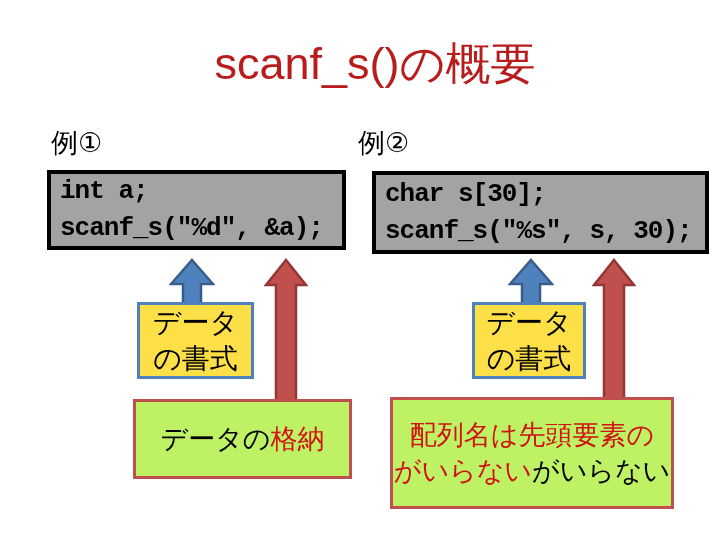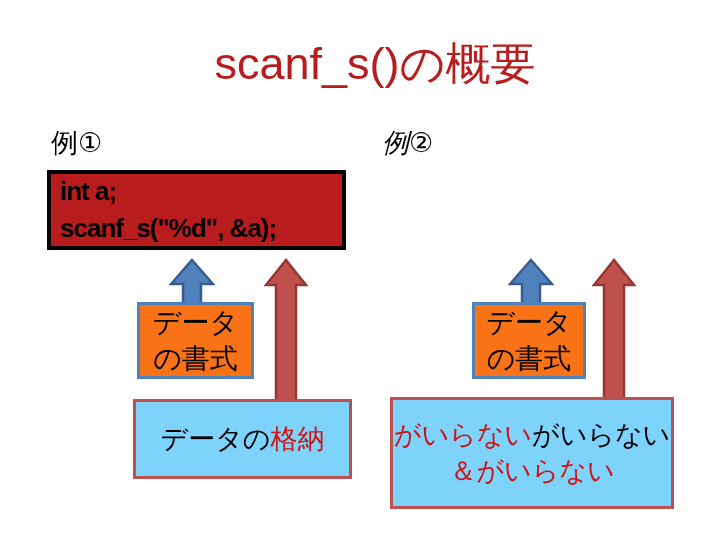--- a/index.html
+++ b/index.html
@@ -17,58 +17,58 @@
     font-size:45px;line-height:56px;
     font-weight:500;
     letter-spacing:0px;
     color:#b91c1c;
   }
   .ex-label{
     position:absolute;
     font-size:27px;line-height:30px;font-weight:500;
   }
   .ex1-label{left:51px;top:128px;}
-  .ex2-label{left:382px;top:128px;font-style:italic;}
+  .ex2-label{left:358px;top:128px;}
 
   .code-box{
     position:absolute;
-    border:4px solid #000;background:#b91c1c;
+    border:4px solid #000;background:#a3a3a3;
     box-sizing:border-box;
-    font-family:Liberation Sans, sans-serif;
+    font-family:Liberation Mono, monospace;
     font-weight:bold;
     font-size:26px;line-height:37px;
     letter-spacing:-1px;
     padding:0 0 0 9px;
     white-space:pre;
     display:flex;flex-direction:column;justify-content:center;
   }
   .code-box1{left:47px;top:170px;width:299px;height:80px;}
   .code-box2{left:372px;top:171px;width:337px;height:83px;}
 
   .arrow-svg{position:absolute;display:block;}
   .blue-arrow-l{left:169px;top:258px;}
   .blue-arrow-r{left:508px;top:258px;}
   .red-arrow-l{left:264px;top:258px;}
   .red-arrow-r{left:592px;top:258px;}
 
   .format-box{
     position:absolute;
-    border:3px solid #4F81BD;background:#f97316;
+    border:3px solid #4F81BD;background:#fde047;
     box-sizing:border-box;
     text-align:center;
     font-size:28px;line-height:36px;font-weight:500;
     display:flex;flex-direction:column;justify-content:center;
     color:#000;
   }
   .format-box1{left:137px;top:302px;width:117px;height:77px;}
   .format-box2{left:472px;top:302px;width:114px;height:77px;}
 
   .note-box{
     position:absolute;
-    border:3px solid #C0504D;background:#7dd3fc;
+    border:3px solid #C0504D;background:#bef264;
     box-sizing:border-box;
     text-align:center;
     font-size:27px;line-height:36px;font-weight:500;
     display:flex;flex-direction:column;justify-content:center;
   }
   .note-box1{left:133px;top:399px;width:219px;height:80px;}
   .note-box2{left:390px;top:397px;width:284px;height:112px;}
 
   .t-red{color:#D01212;}
   .t-black{color:#000;}
@@ -100,32 +100,36 @@
     <div>データ</div>
     <div>の書式</div>
   </div>
 
   <div class="note-box note-box1">
     <div class="note-line"><span class="t-black">データの</span><span class="t-red">格納</span></div>
   </div>
 
   <div class="ex-label ex2-label">例②</div>
 
+  <div class="code-box code-box2">
+    <div class="code-line">char s[30];</div>
+    <div class="code-line">scanf_s("%s", s, 30);</div>
+  </div>
 
   <svg class="arrow-svg blue-arrow-r" width="46" height="48" viewBox="0 0 46 48">
     <polygon points="23,2 44,26 32,26 32,47 14,47 14,26 2,26" fill="#4F81BD" stroke="#385D8A" stroke-width="2.5" stroke-linejoin="miter"></polygon>
   </svg>
 
   <svg class="arrow-svg red-arrow-r" width="44" height="142" viewBox="0 0 44 142">
     <polygon points="22,2 42,27 32,27 32,141 12,141 12,27 2,27" fill="#C0504D" stroke="#943634" stroke-width="2.5" stroke-linejoin="miter"></polygon>
   </svg>
 
   <div class="format-box format-box2">
     <div>データ</div>
     <div>の書式</div>
   </div>
 
   <div class="note-box note-box2">
+    <div class="note-line t-red">配列名は先頭要素の</div>
     <div class="note-line"><span class="t-red">がいらない</span><span class="t-black">がいらない</span></div>
-    <div class="note-line t-red">＆がいらない</div>
   </div>
 
 </div>
 
 </body></html>

